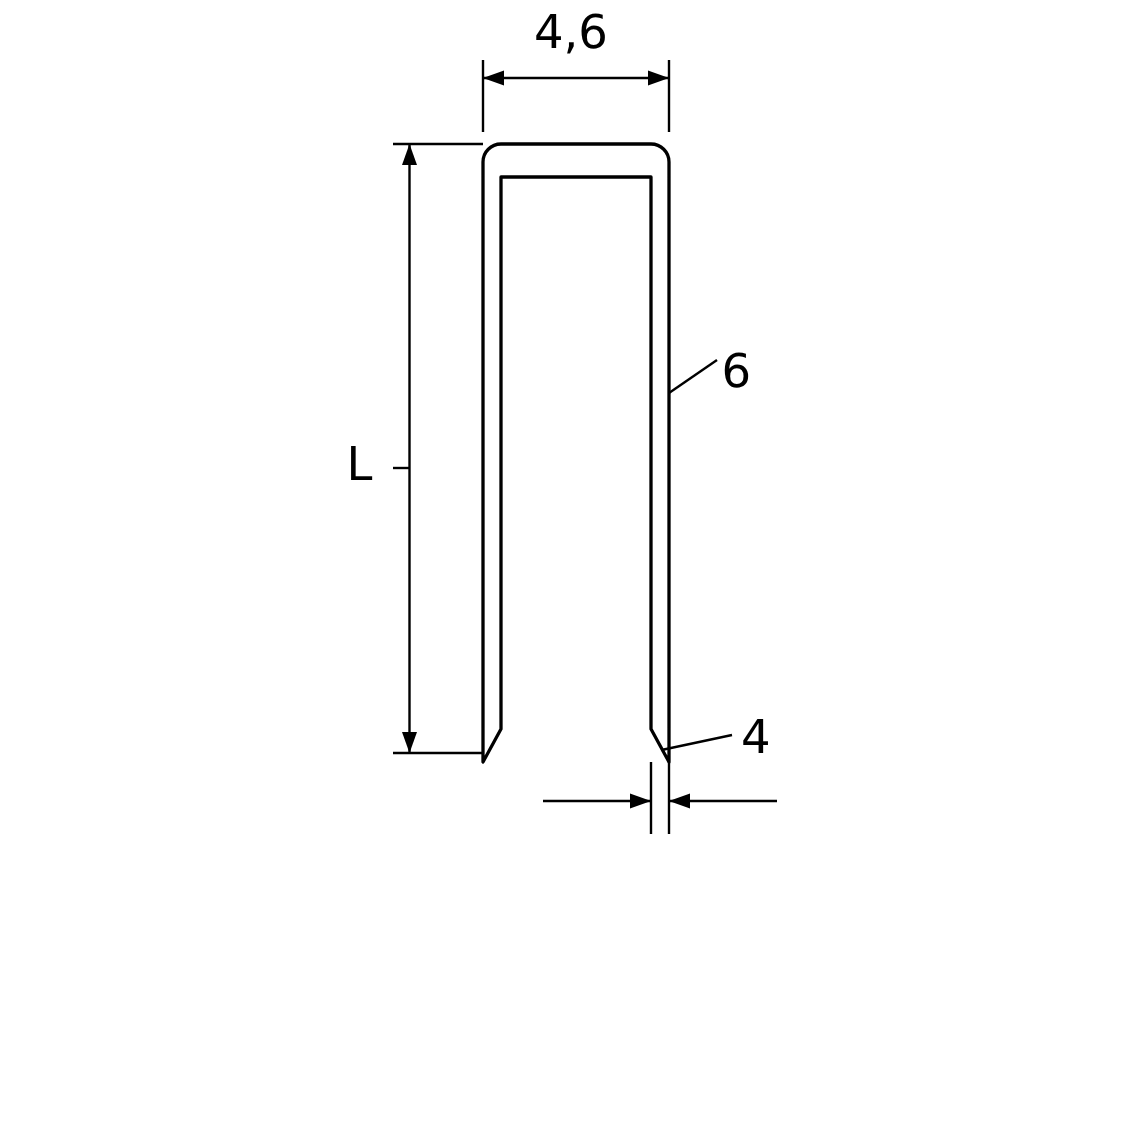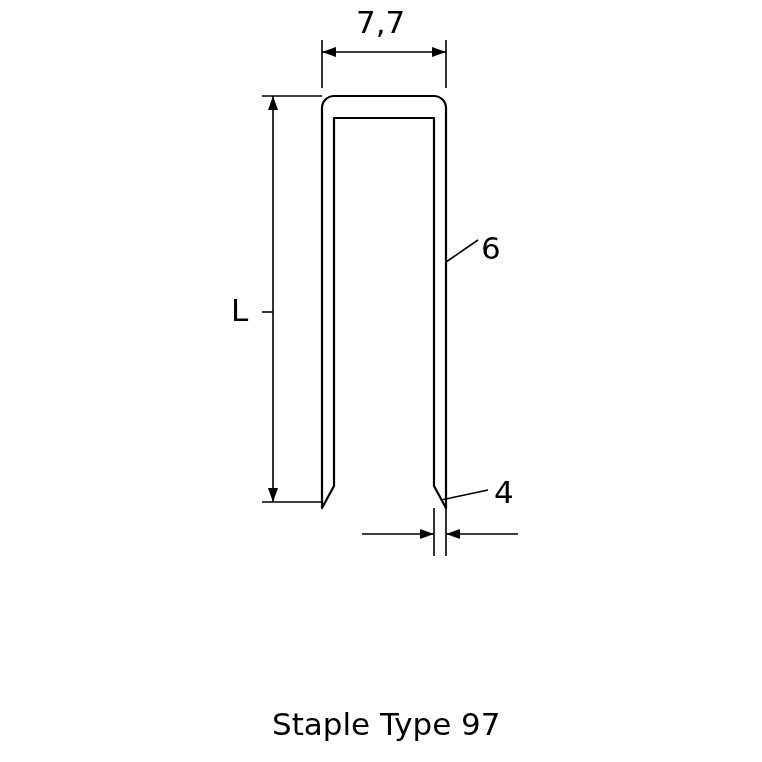--- a/index.html
+++ b/index.html
@@ -111,25 +111,24 @@
       <line x1="446" y1="508" x2="446" y2="556"></line>
 
       <line x1="362" y1="534" x2="434" y2="534"></line>
       <line x1="446" y1="534" x2="518" y2="534"></line>
       <polygon points="434,534 420,529 420,539" fill="#000000" stroke="none"></polygon>
       <polygon points="446,534 460,529 460,539" fill="#000000" stroke="none"></polygon>
     </g>
 
   </svg>
 
-  <div class="dim-text" id="t-width">7,7</div>
+  <div class="dim-text" id="t-width">4,6</div>
 
   <div class="dim-text" id="t-leg">6</div>
 
   <div class="dim-text" id="t-L">L</div>
 
   <div class="dim-text" id="t-point">4</div>
 
 
 
-  <div class="caption" id="cap-en">Staple Type 97</div>
 
 </div>
 
 </body></html>

